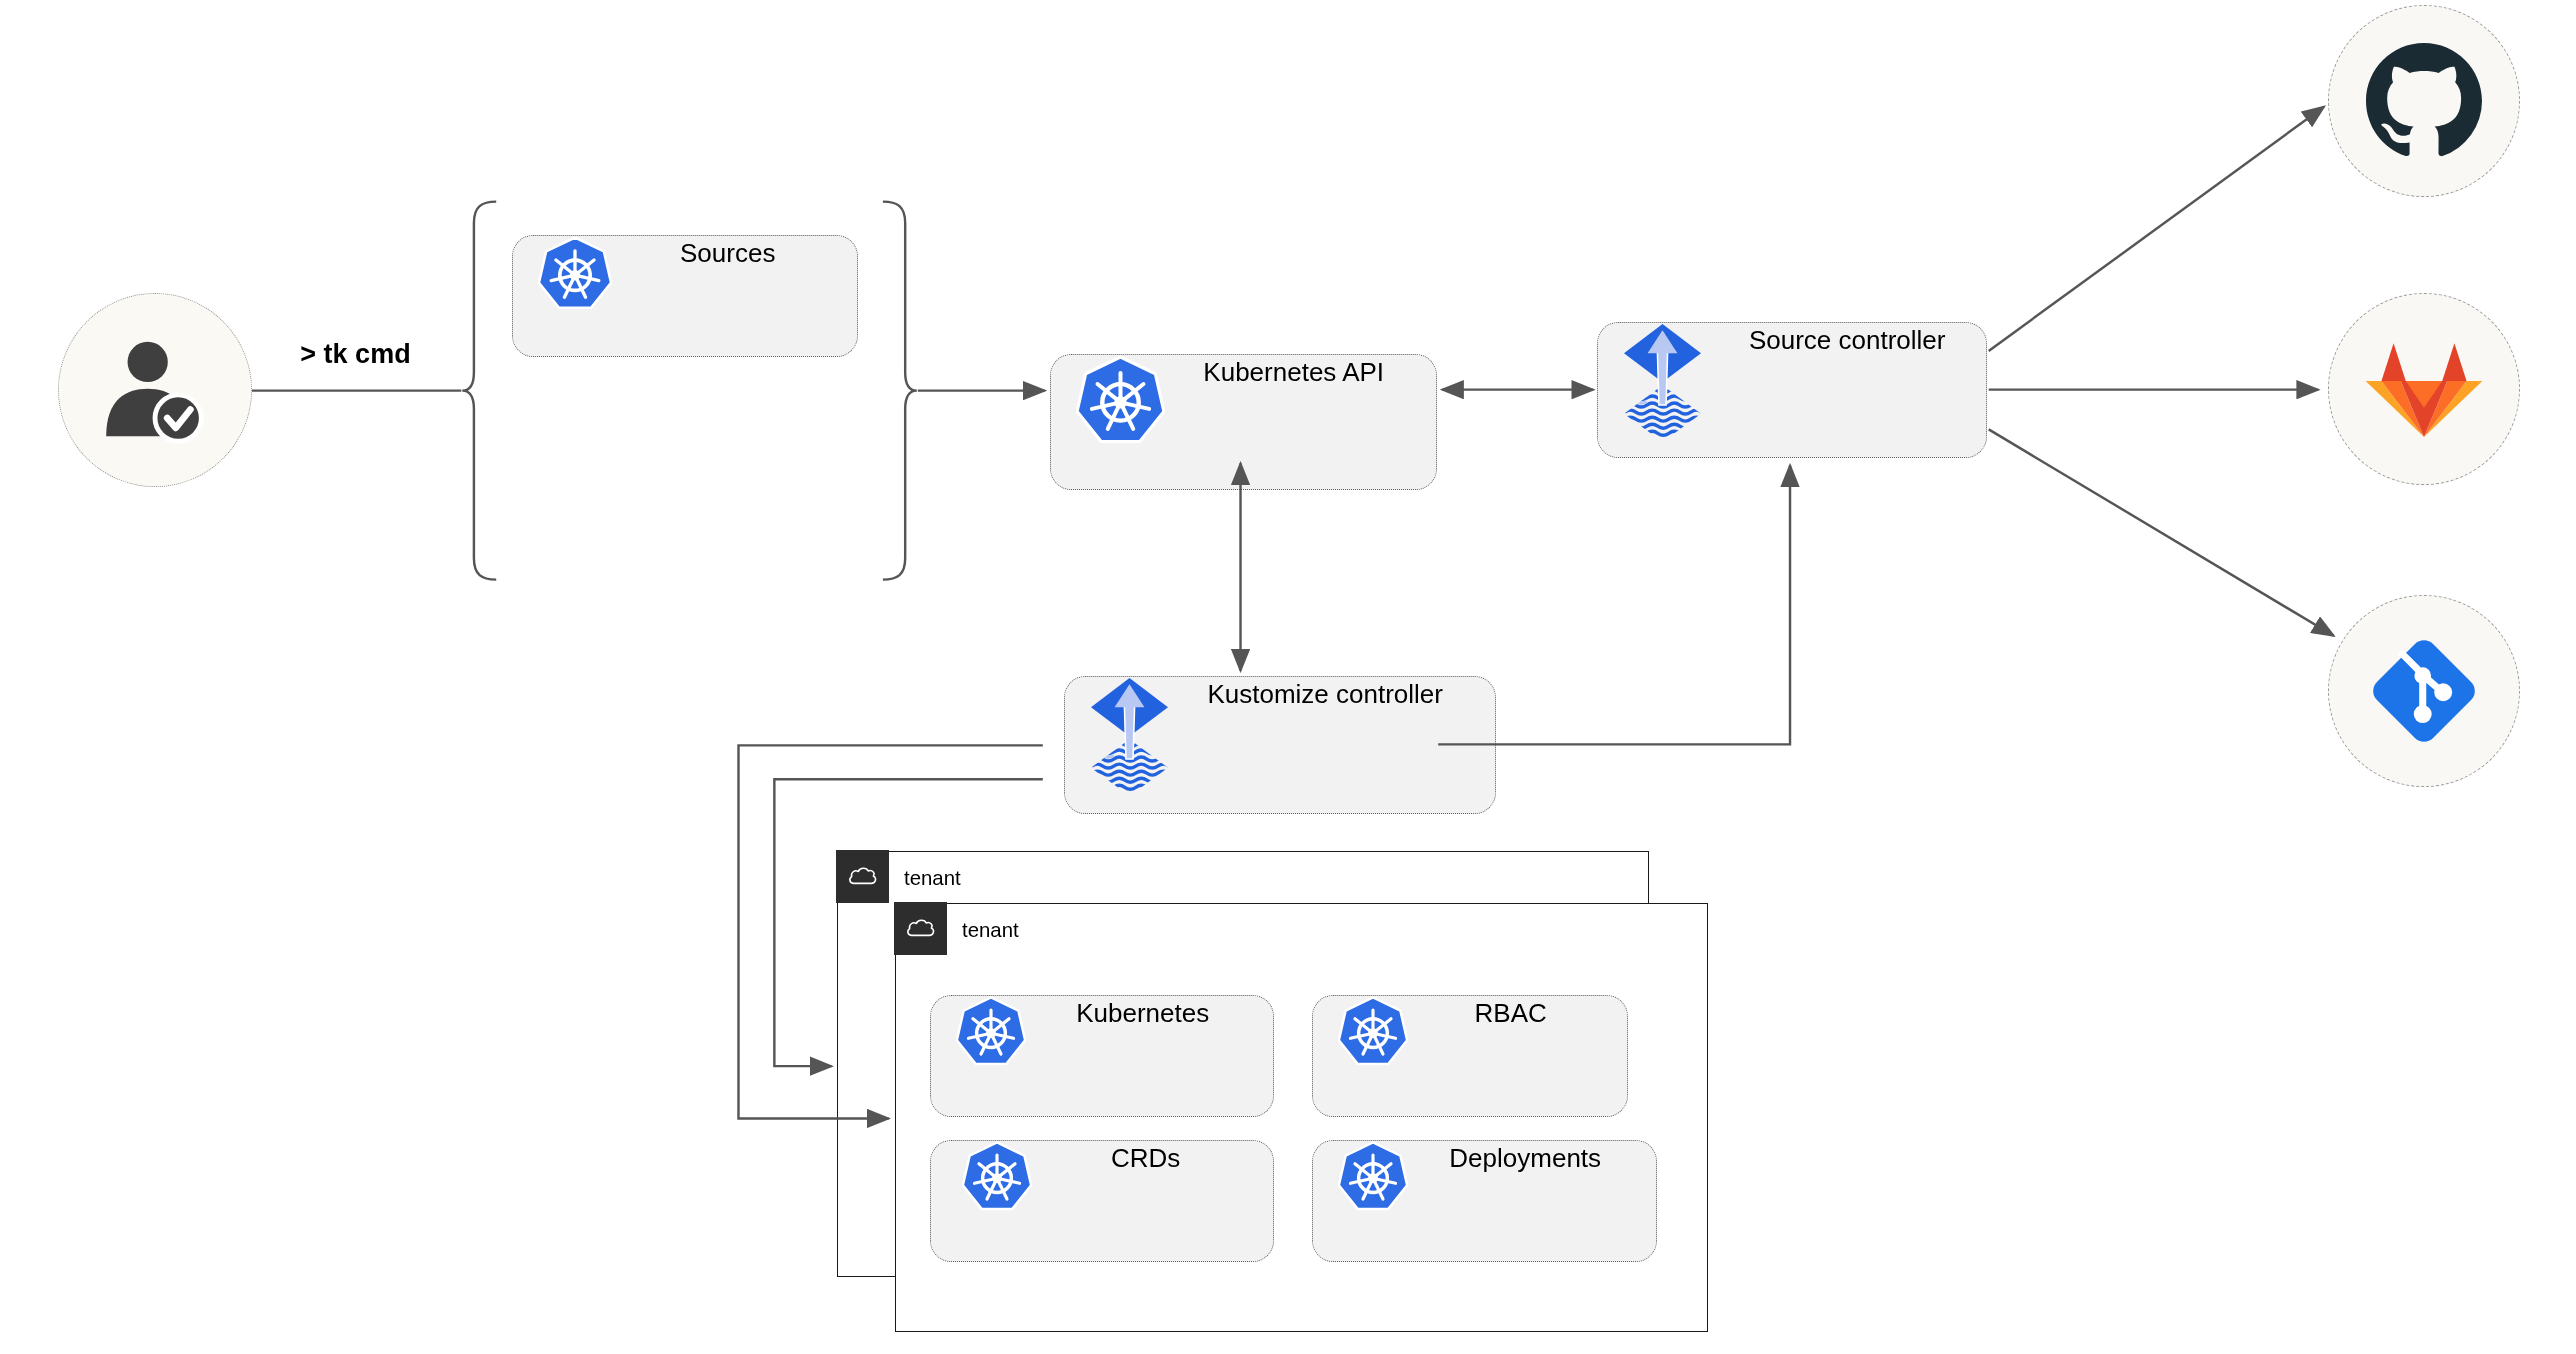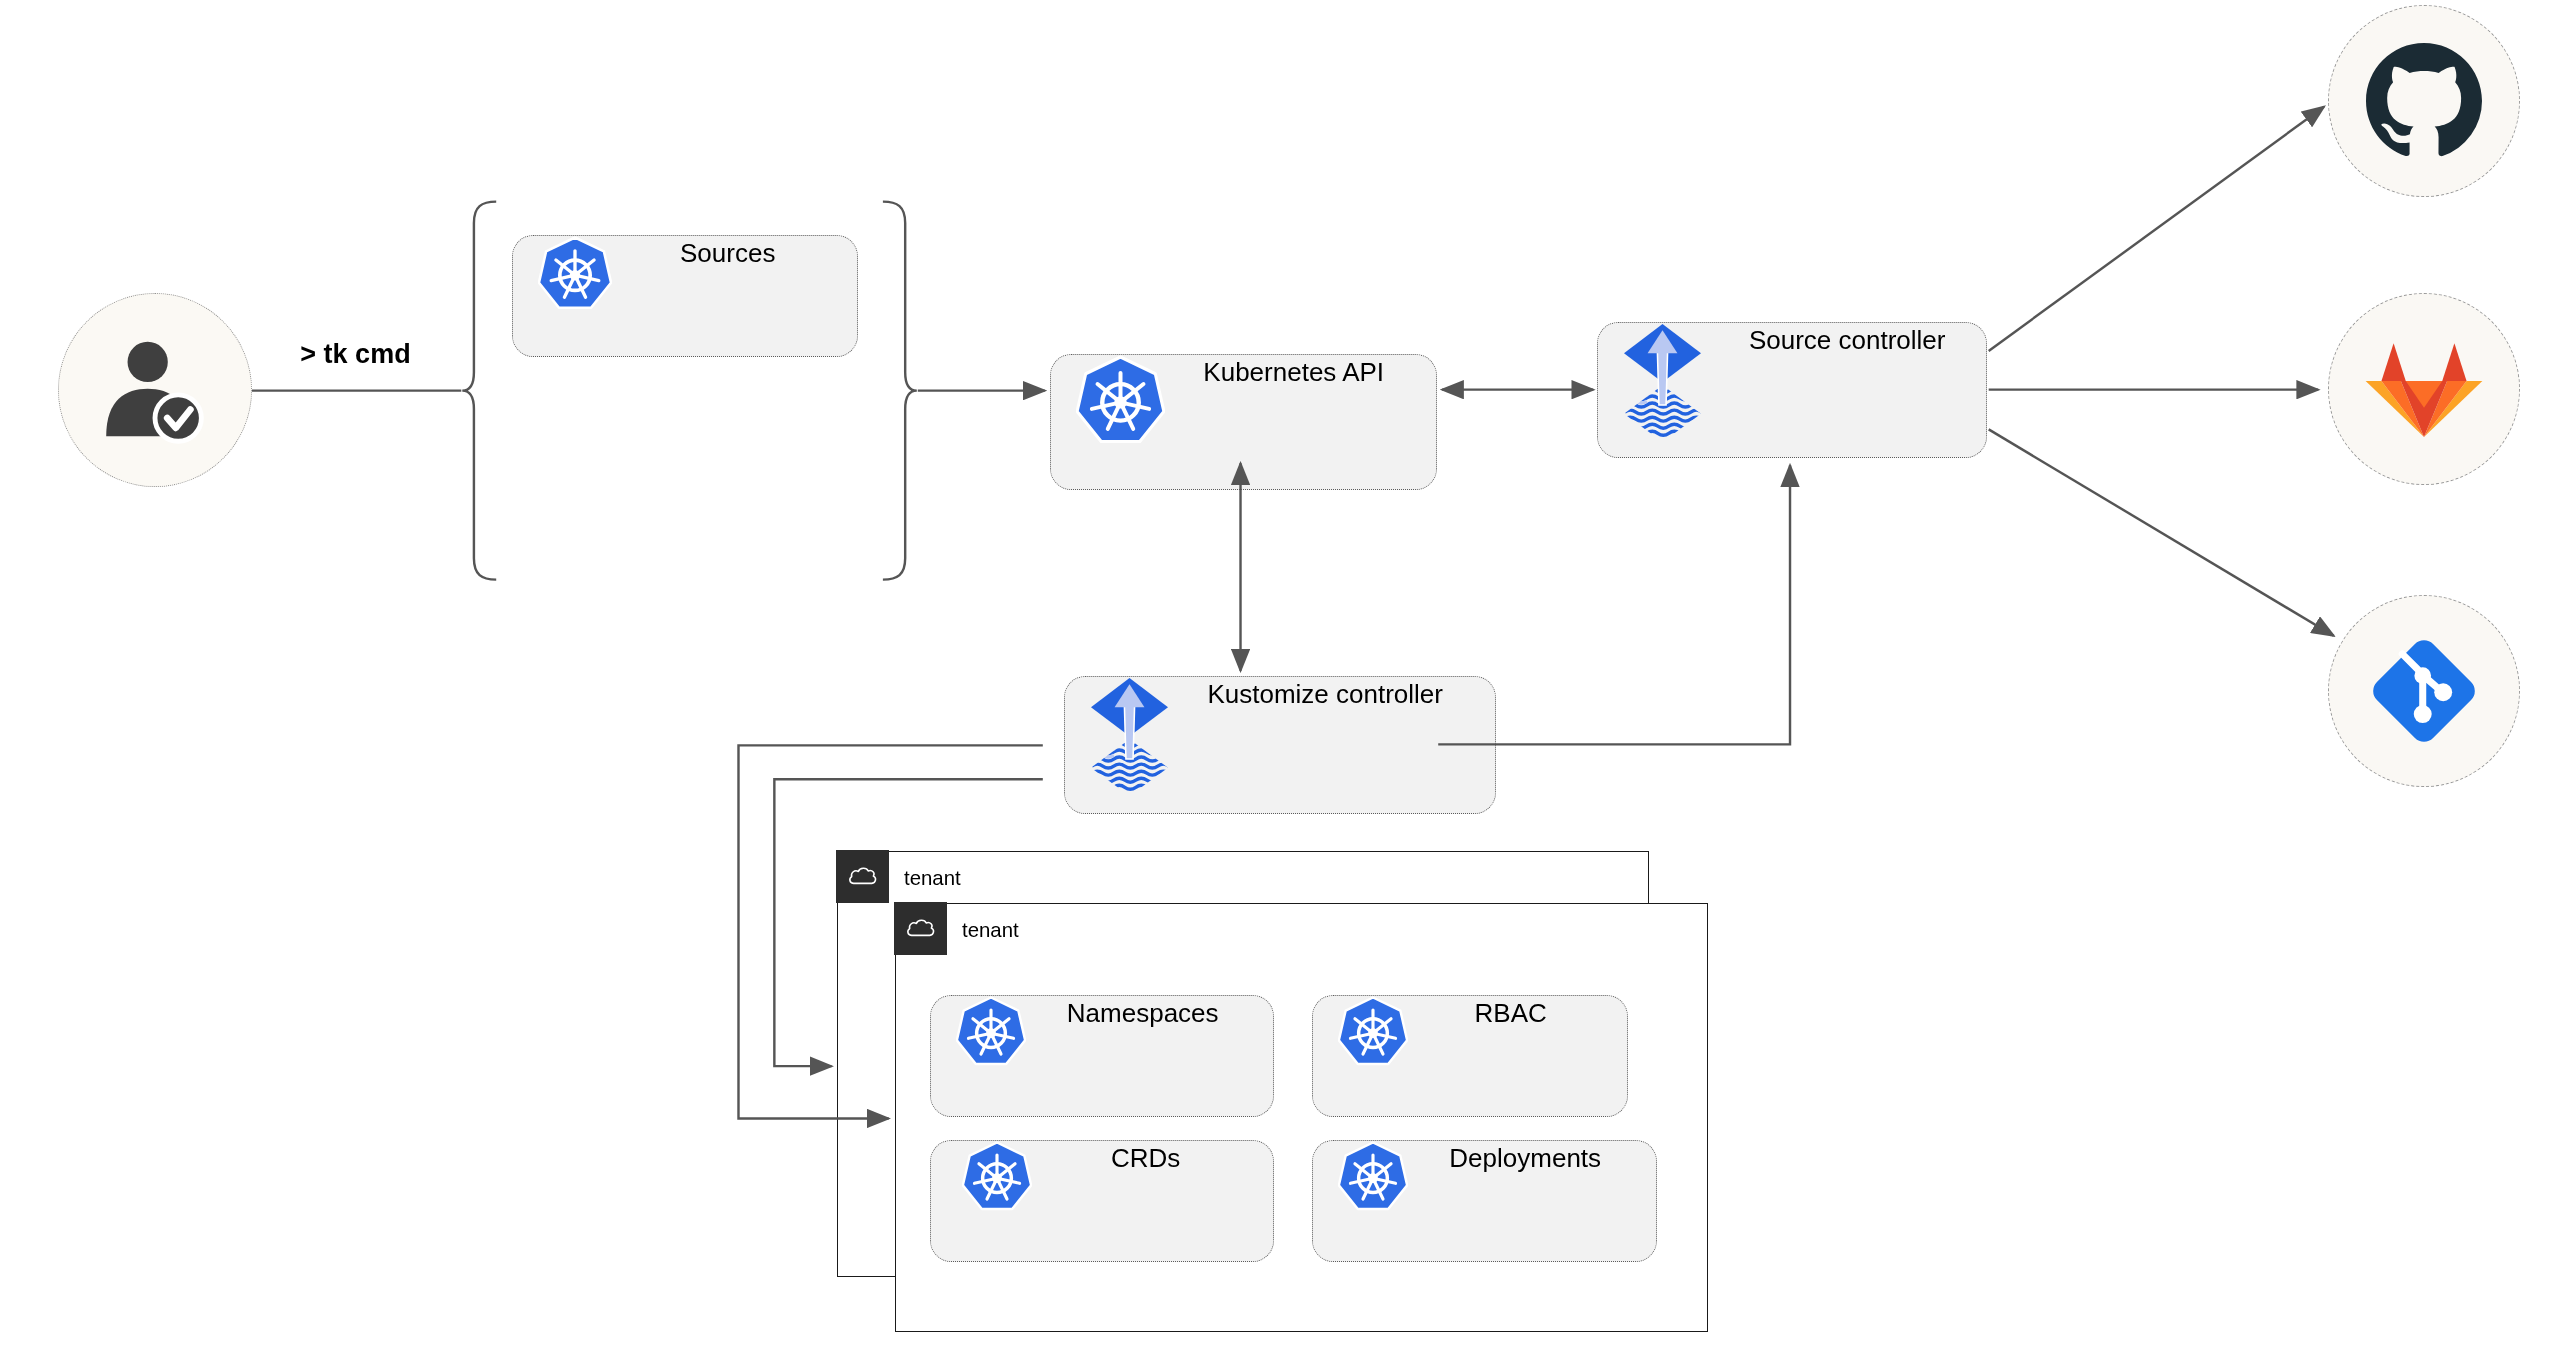--- a/index.html
+++ b/index.html
@@ -184,21 +184,21 @@
         <svg width="31" height="21.3" viewBox="0 0 32 22">
             <use href="#sym-cloud"></use>
           </svg>
       </div>
       <div class="tname">tenant</div>
 
       <div class="node" style="left:34px;top:91px;width:344px;height:122px;">
         <svg class="nicon" width="70" height="73" viewBox="0 0 72 75">
             <use href="#sym-k8s"></use>
           </svg>
-        <div class="nlabel">Namespaces</div>
+        <div class="nlabel">Kubernetes</div>
       </div>
       <div class="node" style="left:416px;top:91px;width:316px;height:122px;">
         <svg class="nicon" width="70" height="73" viewBox="0 0 72 75">
             <use href="#sym-k8s"></use>
           </svg>
         <div class="nlabel">RBAC</div>
       </div>
       <div class="node" style="left:34px;top:236px;width:344px;height:122px;padding-left:6px;">
         <svg class="nicon" width="70" height="73" viewBox="0 0 72 75">
             <use href="#sym-k8s"></use>

